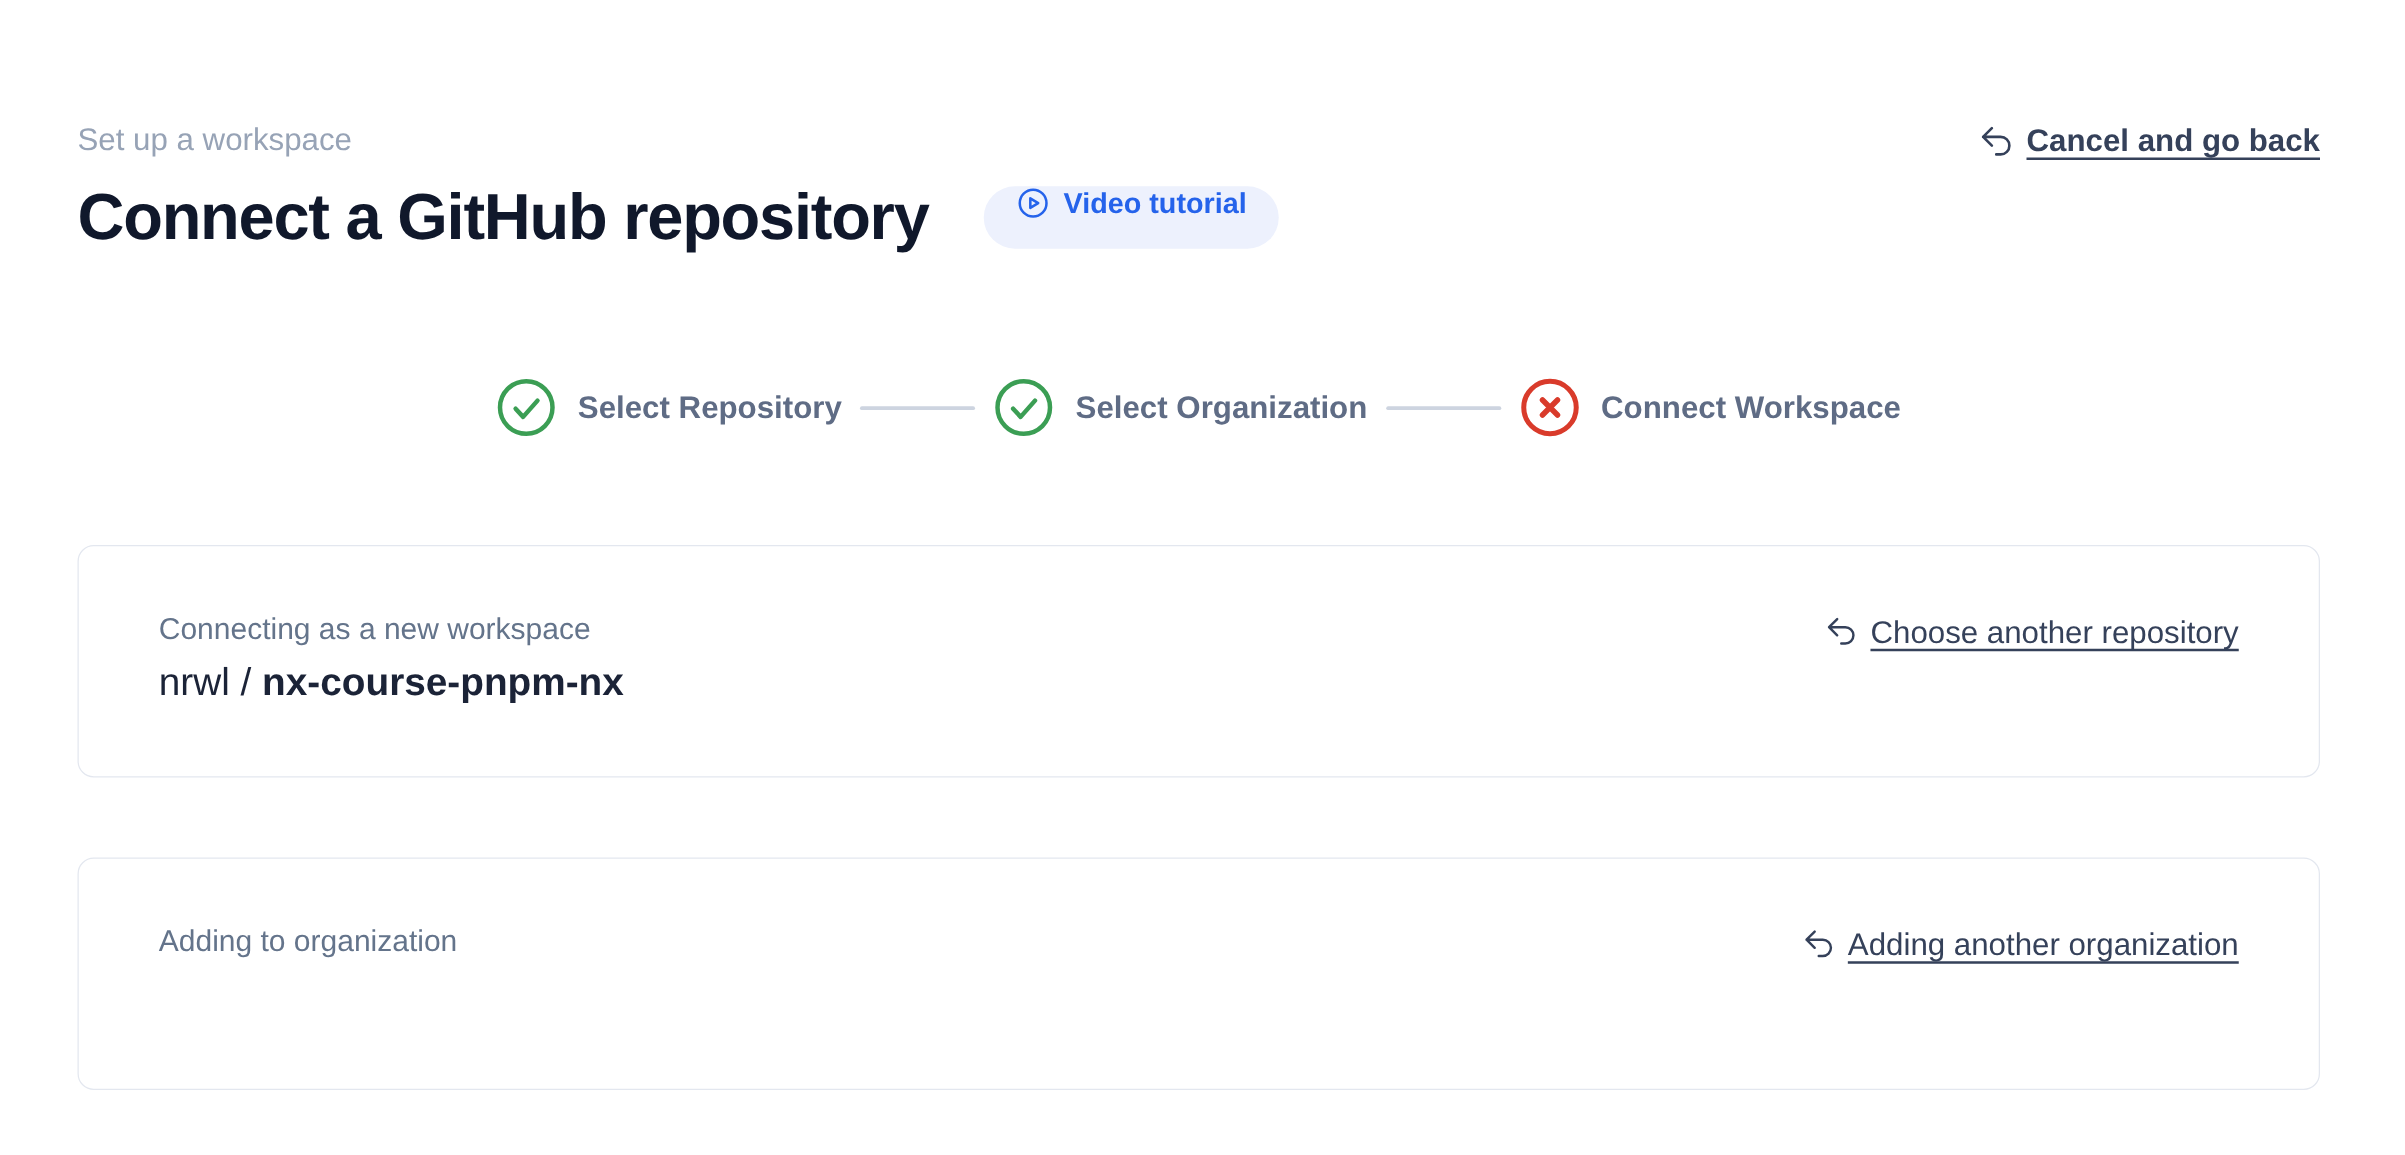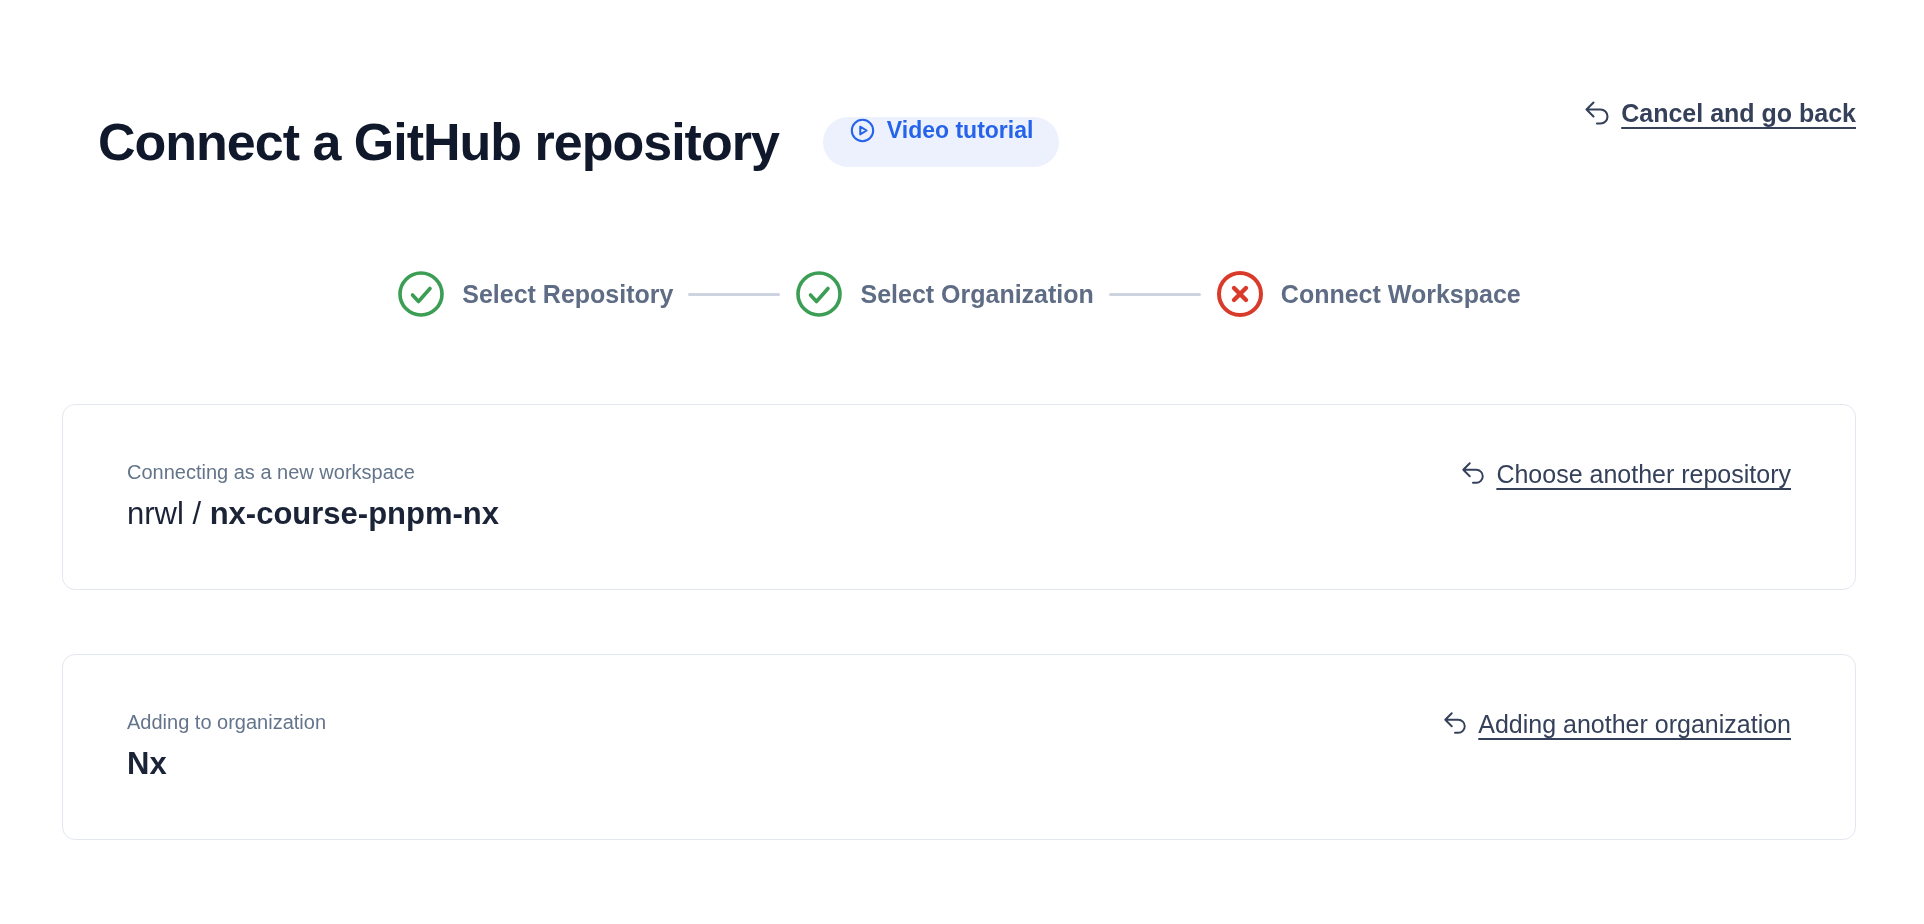--- a/index.html
+++ b/index.html
@@ -7,21 +7,21 @@
   body {
     font-family: "Liberation Sans", "DejaVu Sans", sans-serif;
     color:#10182b;
     width:1924px; height:924px;
   }
   .page { width:1924px; height:924px; padding:96px 68px 0 62px; overflow:hidden; background:#fff; }
 
   
   .header-row { display:flex; justify-content:space-between; align-items:flex-start; }
   .eyebrow { font-size:25px; line-height:32px; color:#97a3b6; }
-  .title-row { display:flex; align-items:center; gap:44px; margin-top:16px;margin-left:36px; }
+  .title-row { display:flex; align-items:center; gap:44px; margin-top:16px; }
   h1.page-title { font-size:52px; line-height:60px; font-weight:800; letter-spacing:-1px; color:#10182b; }
 
   .video-pill {
     display:inline-flex; gap:11px;
     background:#edf1fd; color:#2563eb; border:none; border-radius:999px;
     height:50px; padding:0 26px; font-size:23px; font-weight:700;
     font-family:inherit; cursor:pointer;
   }
   .video-pill svg { display:block; }
 
@@ -40,32 +40,33 @@
   .step-label { font-size:25px; font-weight:600; color:#5f6c85; white-space:nowrap; }
   .connector { width:92px; height:3px; border-radius:3px; background:#cdd4e0; margin:0 15px; flex:none; }
 
   
   .card {
     margin-top:86px; height:186px; padding:52px 64px 0;
     border:1.5px solid #e3e7ef; border-radius:13px; background:#fff;
     display:flex; justify-content:space-between; align-items:flex-start;
   }
   .card + .card { margin-top:64px; }
-  .card-label { font-size:20px; line-height:30px; color:#64748b; }
+  .card-label { font-size:24px; line-height:30px; color:#64748b; }
   .card-value { margin-top:8px; font-size:31px; line-height:38px; color:#1b2337; font-weight:700; }
   .card-value .value-prefix { font-weight:500;text-align:center; }
   .card-action { margin-top:2px; }
 </style>
 </head>
 <body>
 
 <div class="page">
 
   <header class="header-row">
     <div>
+      <div class="eyebrow">Set up a workspace</div>
       <div class="title-row">
         <h1 class="page-title">Connect a GitHub repository</h1>
         <button class="video-pill">
           <span>
             <svg width="27" height="27" viewBox="0 0 24 24" fill="none" stroke="#2563eb" stroke-width="1.8">
               <circle cx="12" cy="12" r="9.5"></circle>
               <path d="M10 8.6 L15.6 12 L10 15.4 Z" stroke-linejoin="round"></path>
             </svg>
           </span>
           <span>Video tutorial</span>
@@ -117,21 +118,20 @@
       <svg width="26" height="26" viewBox="0 0 24 24" fill="none" stroke="#35415a" stroke-width="1.8" stroke-linecap="round" stroke-linejoin="round">
         <path d="M9 15 3 9m0 0 6-6M3 9h12a6 6 0 0 1 0 12h-3"></path>
       </svg>
       <span class="link-text">Choose another repository</span>
     </a>
   </section>
 
   <section class="card">
     <div>
       <div class="card-label">Adding to organization</div>
-      <div class="card-value">Nx</div>
     </div>
     <a class="link card-action" href="#">
       <svg width="26" height="26" viewBox="0 0 24 24" fill="none" stroke="#35415a" stroke-width="1.8" stroke-linecap="round" stroke-linejoin="round">
         <path d="M9 15 3 9m0 0 6-6M3 9h12a6 6 0 0 1 0 12h-3"></path>
       </svg>
       <span class="link-text">Adding another organization</span>
     </a>
   </section>
 
 </div>

